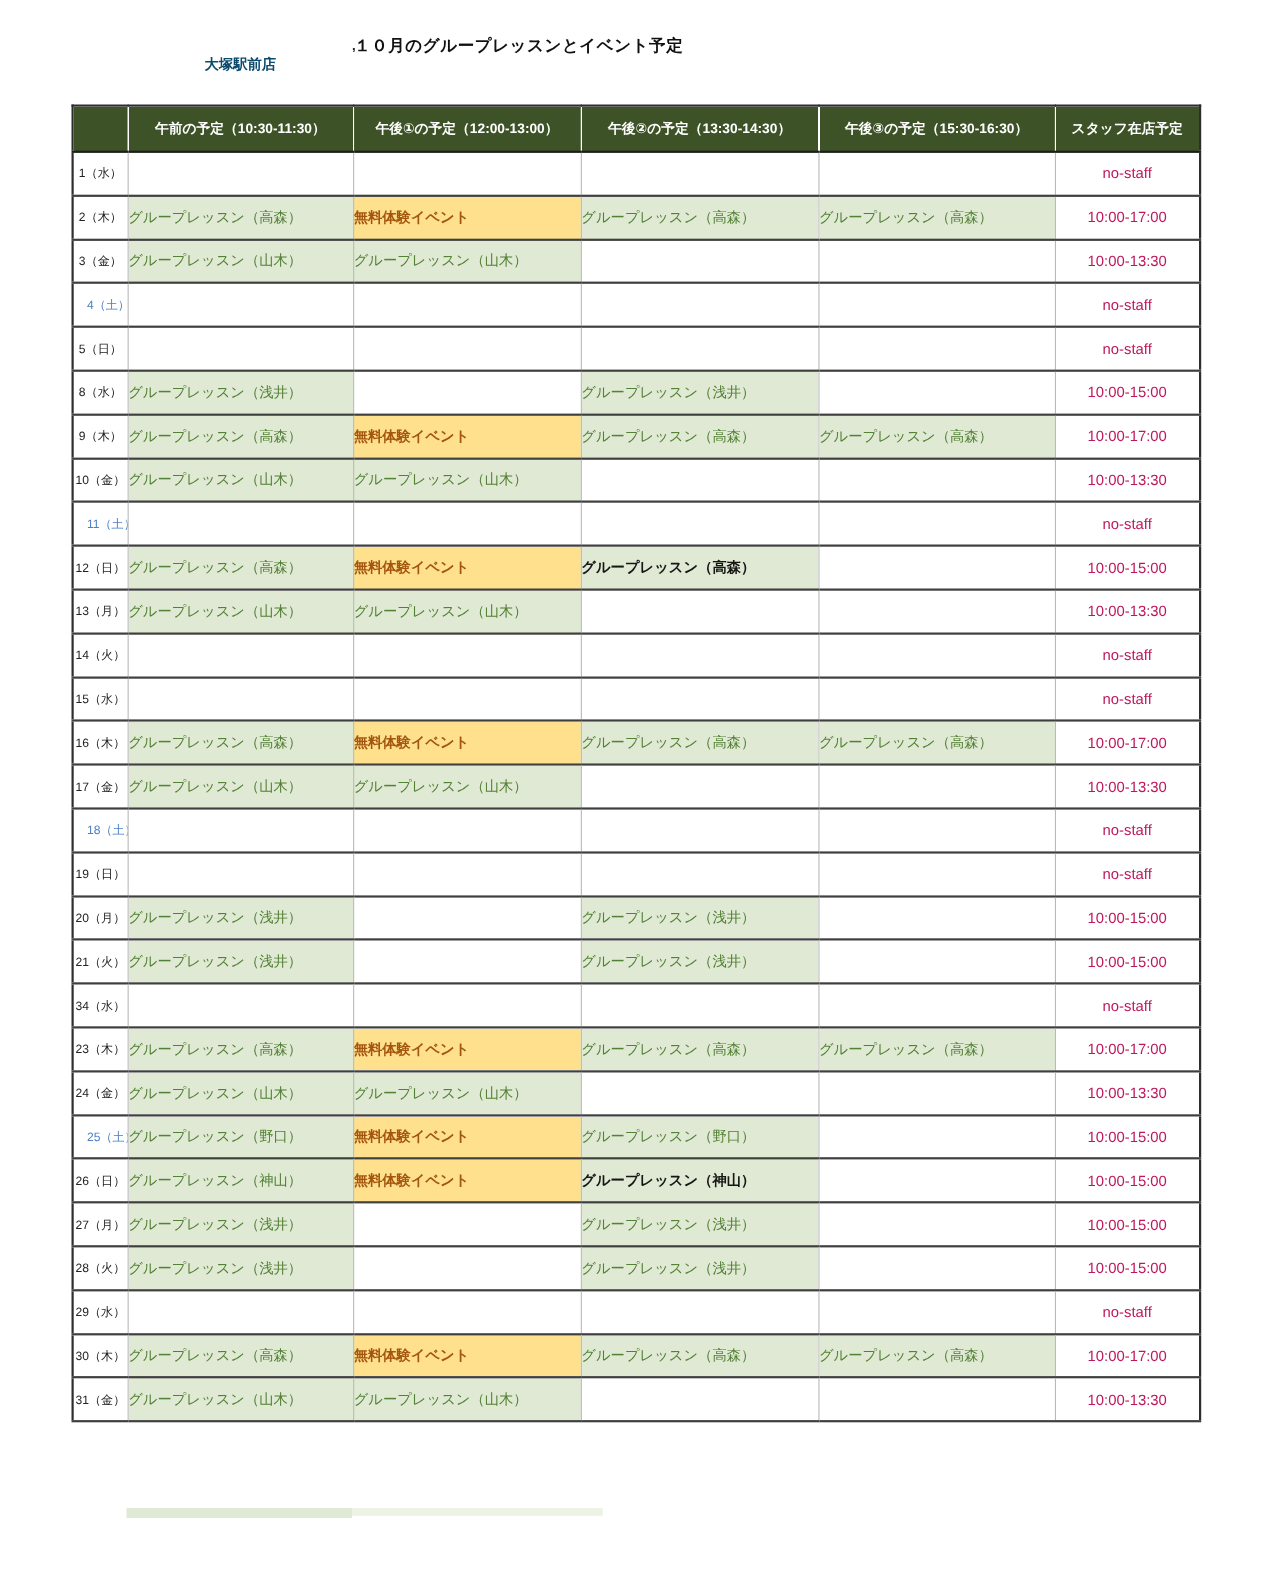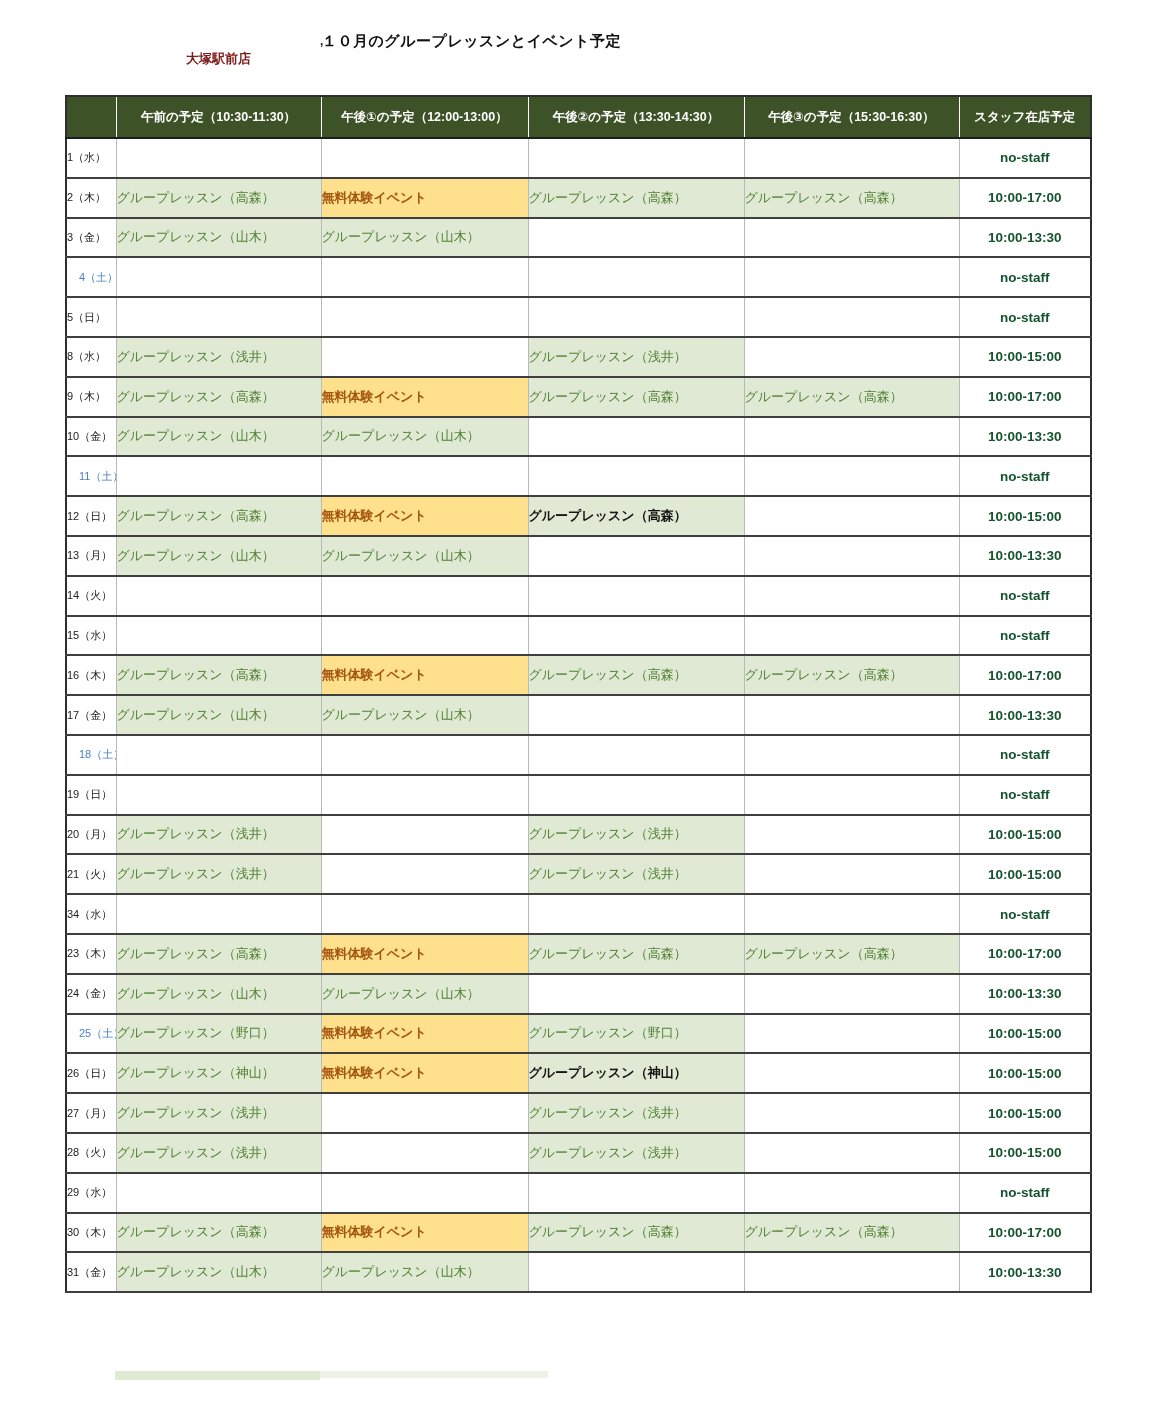--- a/index.html
+++ b/index.html
@@ -3,21 +3,21 @@
 <meta charset="utf-8">
 <style>
   html,body{margin:0;padding:0;background:#ffffff;}
   body{
     width:1152px;height:1428px;position:relative;
     font-family:"Liberation Sans","DejaVu Sans",sans-serif;
     -webkit-font-smoothing:antialiased;
   }
   .store-name{
     position:absolute;left:186px;top:50px;
-    font-size:13px;font-weight:bold;color:#7f1d1d;
+    font-size:13px;font-weight:bold;color:#0c4a6e;
   }
   .doc-title{
     position:absolute;left:322px;top:32px;
     font-size:15px;font-weight:bold;color:#111;letter-spacing:.5px;
   }
   .stray-mark{
     position:absolute;left:320px;top:34px;
     font-size:12px;font-weight:bold;color:#222;
   }
   table.schedule{
@@ -35,28 +35,28 @@
   }
   table.schedule th:first-child{border-left:none;}
   table.schedule td{
     height:37.8px;padding:0;
     border-bottom:2px solid #3f3f3f;
     border-left:1px solid #b9b9b9;
     overflow:hidden;white-space:nowrap;vertical-align:middle;
   }
   table.schedule td:first-child{border-left:none;}
   td.date-cell{
-    font-size:11px;color:#222;text-align:left;padding-right:3px;
+    font-size:11px;color:#222;text-align:center;padding-right:3px;
     background:#fff;
     margin-top:20px;
   }
   td.date-cell.sat{color:#4a80c4;padding-left:12px;}
   td.slot-cell{font-size:13px;padding-left:8px;background:#fff;}
   td.staff-cell{
-    font-size:13.5px;font-weight:bold;color:#14532d;text-align:center;background:#fff;
+    font-size:13.5px;font-weight:normal;color:#be185d;text-align:center;background:#fff;
   }
   .bg-green{background:#dfe9d3 !important;margin-left:19px;}
   .bg-yellow{background:#fee08d !important;}
   .t-green{color:#538135;}
   .t-event{color:#a4550e;font-weight:bold;}
   .t-black{color:#161616;font-weight:bold;}
   .overflow-strip-a{
     position:absolute;left:115px;top:1371px;width:205px;height:9px;background:#dfe9d3;
   }
   .overflow-strip-b{

